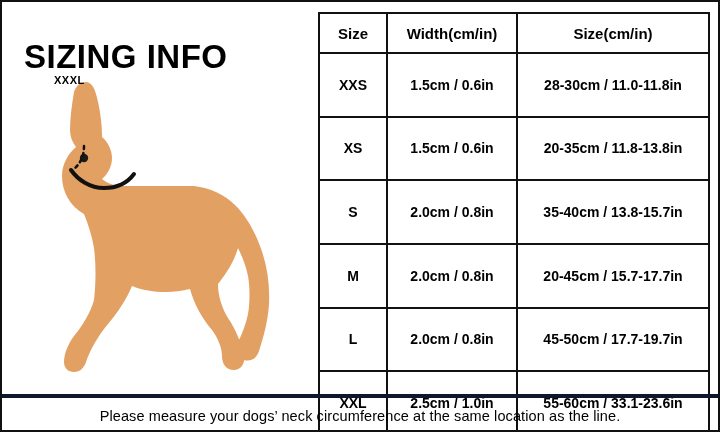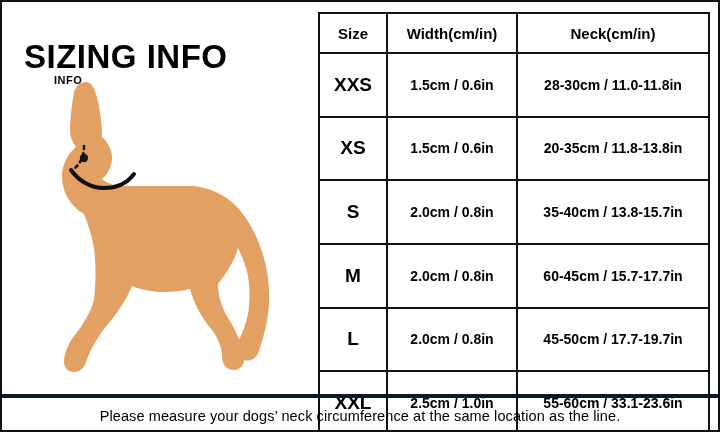--- a/index.html
+++ b/index.html
@@ -80,21 +80,21 @@
   }
   table.size-table th {
     font-size: 15px;
     font-weight: bold;
     height: 38px;
   }
   .col-size { width: 68px; }
   .col-width { width: 130px; }
   .col-neck { width: 192px; }
   td.size-cell {
-    font-size: 19px;
+    font-size: 14px;
     font-weight: bold;
     height: 38px;
   }
   td.val-cell {
     font-size: 14px;
     font-weight: bold;
     height: 38px;
   }
   
   .footer-note {
@@ -113,21 +113,21 @@
 </style>
 </head>
 <body>
 
 <div class="page">
 
   <div class="left-panel">
 
     <div class="sizing-title">SIZING INFO</div>
 
-    <div class="neck-label">INFO</div>
+    <div class="neck-label">XXXL</div>
 
     <div class="dog-wrap">
       <svg width="300" height="310" viewBox="0 0 300 310" xmlns="http://www.w3.org/2000/svg">
         <g>
           <path fill="#E3A063" d="
             M62,18
             C60,30 58,44 58,56
             C58,62 60,68 64,73
             C56,80 50,90 50,102
             C50,118 58,132 72,140
@@ -179,21 +179,21 @@
     <table class="size-table">
       <colgroup>
         <col class="col-size">
         <col class="col-width">
         <col class="col-neck">
       </colgroup>
       <thead>
         <tr>
           <th>Size</th>
           <th>Width(cm/in)</th>
-          <th>Neck(cm/in)</th>
+          <th>Size(cm/in)</th>
         </tr>
       </thead>
       <tbody>
         <tr>
           <td class="size-cell">XXS</td>
           <td class="val-cell">1.5cm / 0.6in</td>
           <td class="val-cell">28-30cm / 11.0-11.8in</td>
         </tr>
         <tr>
           <td class="size-cell">XS</td>
@@ -201,21 +201,21 @@
           <td class="val-cell">20-35cm / 11.8-13.8in</td>
         </tr>
         <tr>
           <td class="size-cell">S</td>
           <td class="val-cell">2.0cm / 0.8in</td>
           <td class="val-cell">35-40cm / 13.8-15.7in</td>
         </tr>
         <tr>
           <td class="size-cell">M</td>
           <td class="val-cell">2.0cm / 0.8in</td>
-          <td class="val-cell">60-45cm / 15.7-17.7in</td>
+          <td class="val-cell">20-45cm / 15.7-17.7in</td>
         </tr>
         <tr>
           <td class="size-cell">L</td>
           <td class="val-cell">2.0cm / 0.8in</td>
           <td class="val-cell">45-50cm / 17.7-19.7in</td>
         </tr>
         <tr>
           <td class="size-cell">XXL</td>
           <td class="val-cell">2.5cm / 1.0in</td>
           <td class="val-cell">55-60cm / 33.1-23.6in</td>

